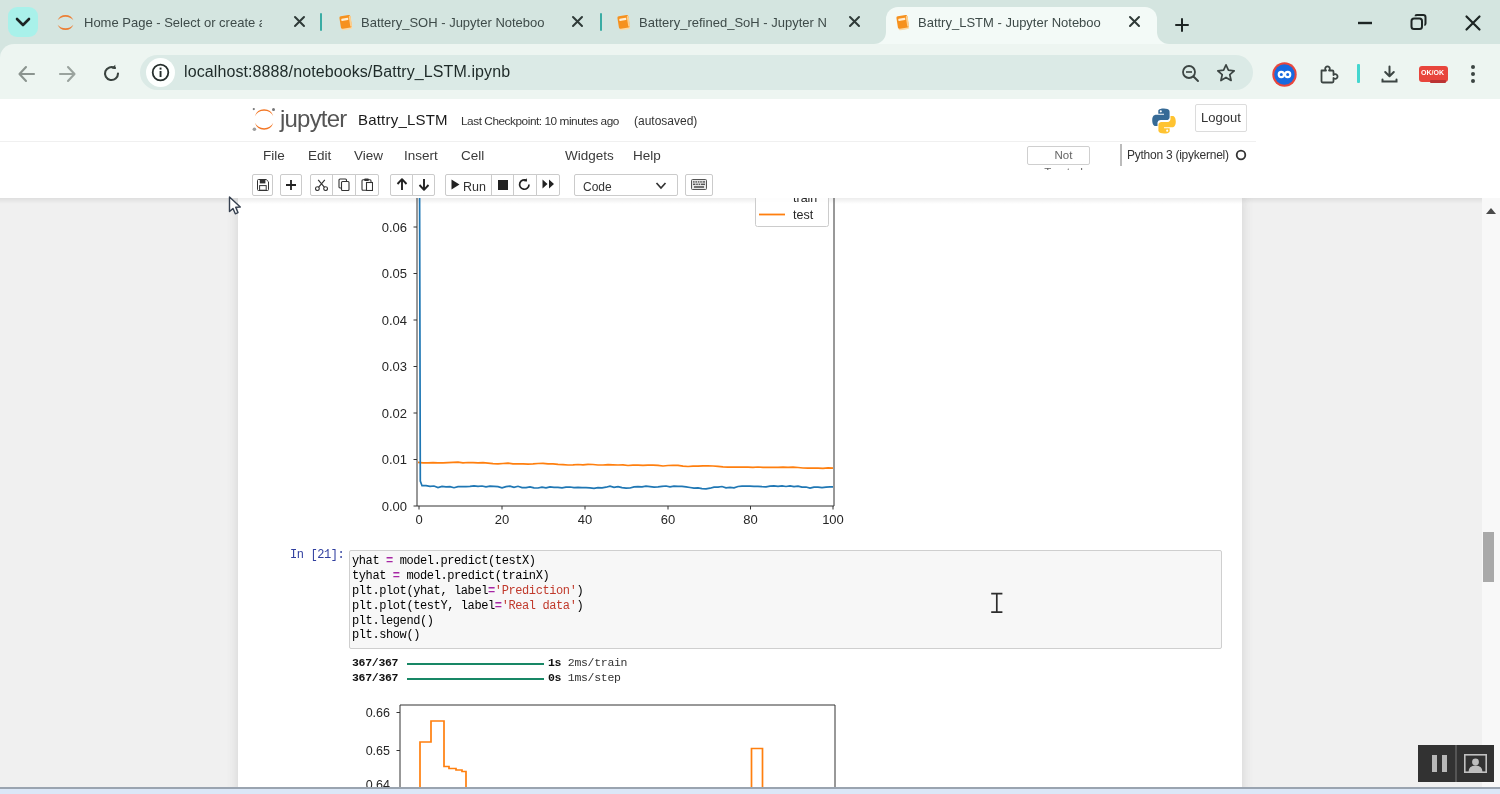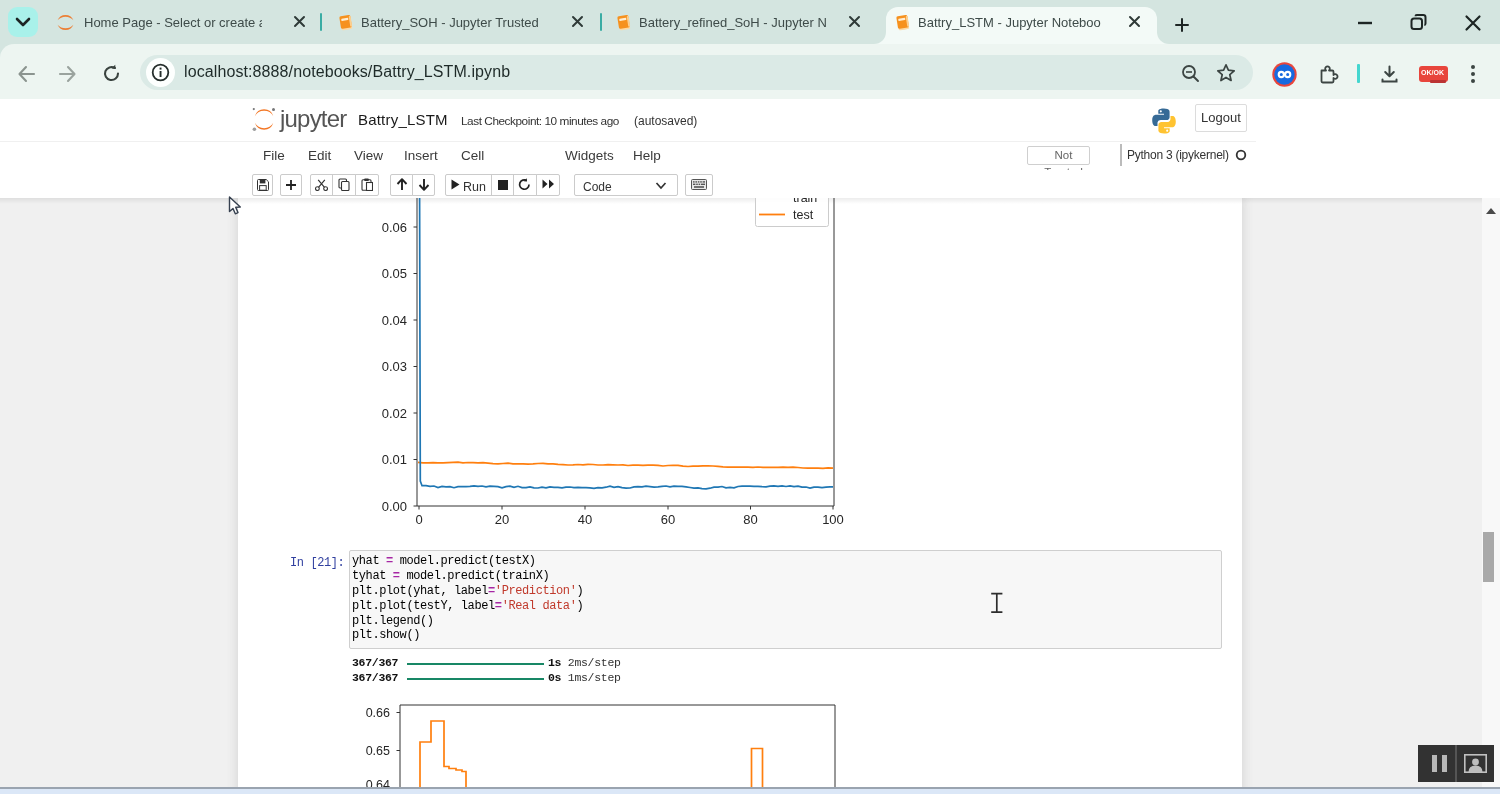--- a/index.html
+++ b/index.html
@@ -24,21 +24,21 @@
   .menu{position:absolute;top:0;font-size:13.5px;color:#3a3a3a;}
   #menubar{position:absolute;left:0;top:42px;width:1256px;height:28px;background:#fff;border-bottom:1px solid #e7e7e7;border-top:1px solid #f0f0f0;}
   #jtoolbar{position:absolute;left:0;top:71px;width:1500px;height:28px;background:#fff;}
   .tbtn{position:absolute;top:4px;height:22px;background:#fff;border:1px solid #cbcbcb;box-sizing:border-box;}
   .mono{font-family:"Liberation Mono",monospace;}
   
   #cellbox{position:absolute;left:349px;top:352px;width:873px;height:99px;background:#f7f7f7;border:1px solid #cfcfcf;border-radius:2px;box-sizing:border-box;}
   .codeline{position:absolute;left:8px;font-size:12px;letter-spacing:-0.4px;white-space:pre;color:#000;}
   .kw{color:#a626a4;font-weight:bold;}
   .str{color:#c0392b;text-align:right;}
-  #prompt{position:absolute;left:290px;top:358px;font-size:12px;letter-spacing:-0.4px;color:#303f9f;}
+  #prompt{position:absolute;left:290px;top:350px;font-size:12px;letter-spacing:-0.4px;color:#303f9f;}
   .prog{position:absolute;font-size:11.5px;letter-spacing:-0.3px;color:#111;white-space:pre;}
   
   #bottomstrip{position:absolute;left:0;top:787px;width:1500px;height:7px;background:#dbe7f7;border-top:2px solid #9aa4b0;box-sizing:border-box;}
   #recorder{position:absolute;left:1418px;top:745px;width:76px;height:37px;background:#323232;}
 </style>
 </head>
 <body>
 <div id="root">
 
   <div id="tabbar"></div>
@@ -66,21 +66,21 @@
   <div class="tabsep" style="left:320px;"></div>
 
   <svg class="abs" style="left:337px;top:14px;" width="17" height="17" viewBox="0 0 17 17">
     <g transform="rotate(-9 8.5 8.5)">
         <path d="M4.6 13.2 L14.2 13.2 L14.2 15.4 Q9 16.6 3.6 15.4 Z" fill="#fbd9a6"></path>
         <rect x="3.2" y="1.6" width="11" height="12.6" rx="1.6" fill="#f6911e"></rect>
         <rect x="12.6" y="2.6" width="1.9" height="11" rx="0.9" fill="#fccf90"></rect>
         <rect x="4.8" y="4.2" width="7" height="2.2" rx="0.6" fill="#ffedd2"></rect>
       </g>
   </svg>
-  <div class="tabtxt" style="left:361px;width:200px;">Battery_SOH - Jupyter Trusted</div>
+  <div class="tabtxt" style="left:361px;width:200px;">Battery_SOH - Jupyter Noteboo</div>
   <svg class="tabx" style="left:569px;" viewBox="0 0 17 17">
       <path d="M4 4 L13 13 M13 4 L4 13" stroke="#2f3a38" stroke-width="2" stroke-linecap="round"></path>
     </svg>
   <div class="tabsep" style="left:600px;"></div>
 
   <svg class="abs" style="left:615px;top:14px;" width="17" height="17" viewBox="0 0 17 17">
     <g transform="rotate(-9 8.5 8.5)">
         <path d="M4.6 13.2 L14.2 13.2 L14.2 15.4 Q9 16.6 3.6 15.4 Z" fill="#fbd9a6"></path>
         <rect x="3.2" y="1.6" width="11" height="12.6" rx="1.6" fill="#f6911e"></rect>
         <rect x="12.6" y="2.6" width="1.9" height="11" rx="0.9" fill="#fccf90"></rect>
@@ -187,21 +187,21 @@
       <div id="cellbox"></div>
       <div class="codeline mono" style="left:352px;top:356px;">yhat <span class="kw">=</span> model.predict(testX)</div>
       <div class="codeline mono" style="left:352px;top:371px;">tyhat <span class="kw">=</span> model.predict(trainX)</div>
       <div class="codeline mono" style="left:352px;top:386px;">plt.plot(yhat, label<span class="kw">=</span><span class="str">'Prediction'</span>)</div>
       <div class="codeline mono" style="left:352px;top:401px;">plt.plot(testY, label<span class="kw">=</span><span class="str">'Real data'</span>)</div>
       <div class="codeline mono" style="left:352px;top:416px;">plt.legend()</div>
       <div class="codeline mono" style="left:352px;top:430px;">plt.show()</div>
 
       <div class="prog mono" style="left:352px;top:458px;"><b>367/367</b></div>
       <div class="abs" style="left:407px;top:465px;width:137px;height:2px;background:#188765;"></div>
-      <div class="prog mono" style="left:548px;top:458px;"><b>1s</b> <span style="color:#333;">2ms/step</span></div>
+      <div class="prog mono" style="left:548px;top:458px;"><b>1s</b> <span style="color:#333;">2ms/train</span></div>
       <div class="prog mono" style="left:352px;top:473px;"><b>367/367</b></div>
       <div class="abs" style="left:407px;top:480px;width:137px;height:2px;background:#188765;"></div>
       <div class="prog mono" style="left:548px;top:473px;"><b>0s</b> <span style="color:#333;">1ms/step</span></div>
 
       <svg class="abs" style="left:350px;top:0px;" width="500" height="332" viewBox="0 0 500 332">
         <g font-family="Liberation Sans, sans-serif" font-size="13" fill="#262626">
           <text x="57" y="33.5" text-anchor="end">0.06</text>
           <text x="57" y="80" text-anchor="end">0.05</text>
           <text x="57" y="126.5" text-anchor="end">0.04</text>
           <text x="57" y="173" text-anchor="end">0.03</text>

